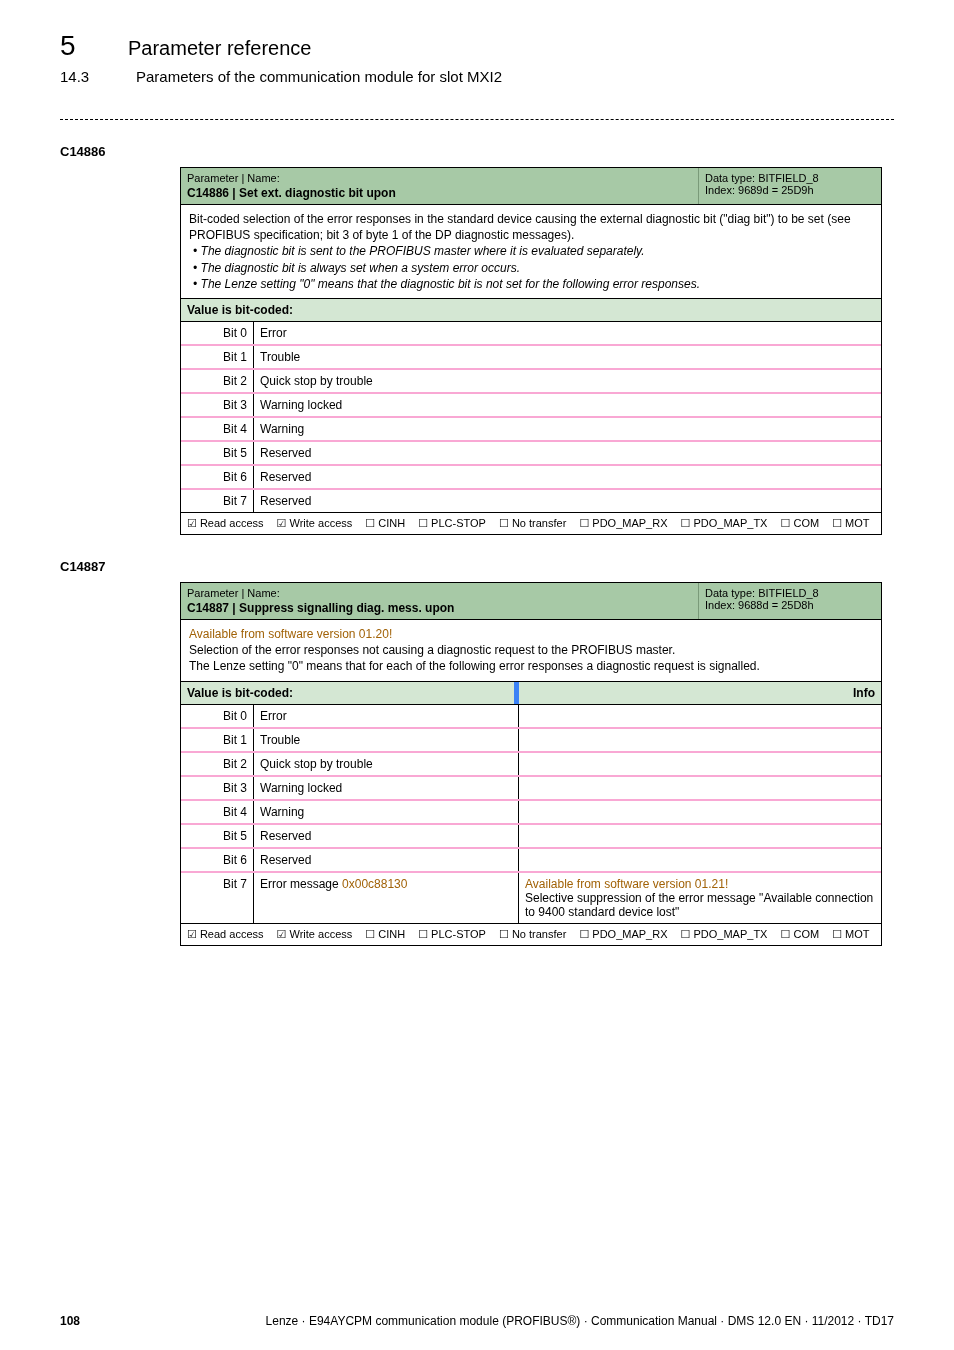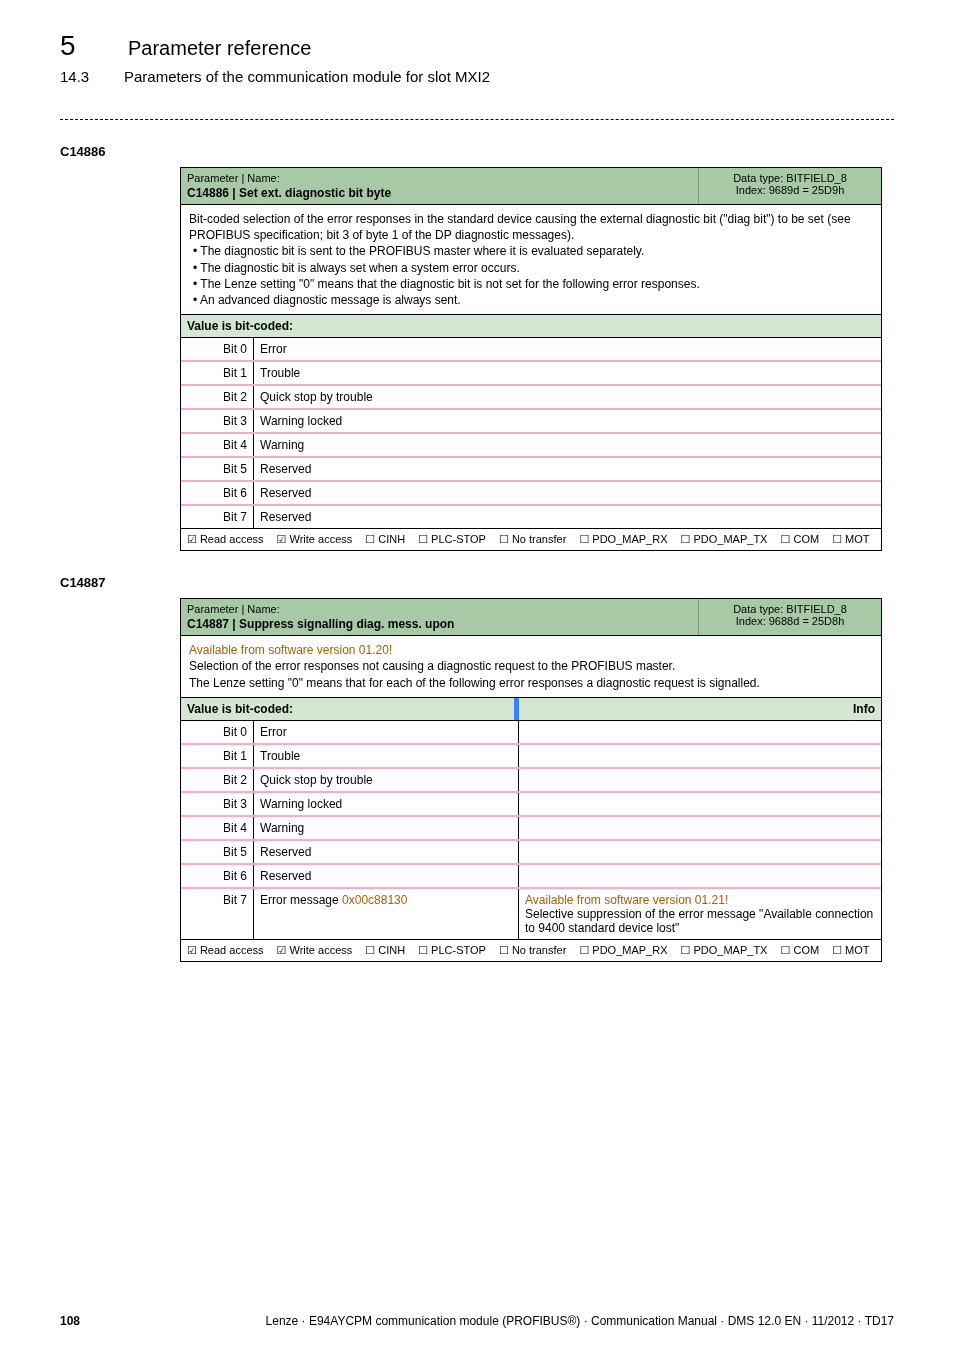--- a/index.html
+++ b/index.html
@@ -27,21 +27,21 @@
     font-weight: 400;
     width: 40px;
   }
   .chapter-title {
     font-size: 20px;
     font-weight: 400;
   }
   .subheader-row {
     display: flex;
     align-items: baseline;
-    gap: 24px;
+    gap: 36px;
     margin-top: 6px;
   }
   .section-num {
     font-size: 15px;
     width: 40px;
   }
   .section-title {
     font-size: 15px;
   }
   .dashed-sep {
@@ -75,31 +75,32 @@
     font-size: 11px;
   }
   .param-header .left .pn-title {
     font-weight: 700;
     margin-top: 2px;
   }
   .param-header .right {
     width: 170px;
     border-left: 1px solid #7a9a79;
     padding: 4px 6px;
-    text-align: center;
+    text-align: left;
     font-size: 11px;
   }
   .param-desc {
     padding: 6px 8px;
     border-bottom: 1px solid #000;
     line-height: 1.35;
   }
   .param-desc .bullet {
     padding-left: 12px;
     text-indent: -8px;
+    font-style: italic;
   }
   .link {
     color: #a16207;
   }
   .coded-head {
     display: flex;
     background: #d4e7d3; 
     border-bottom: 1px solid #000;
   }
   .coded-head .cell-left {
@@ -178,33 +179,32 @@
     <div class="section-title">Parameters of the communication module for slot MXI2</div>
   </div>
 
   <hr class="dashed-sep">
 
   <div class="param-id">C14886</div>
   <div class="param-box">
     <div class="param-header">
       <div class="left">
         <div class="pn-label">Parameter | Name:</div>
-        <div class="pn-title">C14886 | Set ext. diagnostic bit byte</div>
+        <div class="pn-title">C14886 | Set ext. diagnostic bit upon</div>
       </div>
       <div class="right">
         <div>Data type: BITFIELD_8</div>
         <div>Index: 9689d = 25D9h</div>
       </div>
     </div>
     <div class="param-desc">
       <div>Bit-coded selection of the error responses in the standard device causing the external diagnostic bit ("diag bit") to be set (see PROFIBUS specification; bit 3 of byte 1 of the DP diagnostic messages).</div>
       <div class="bullet">• <span>The diagnostic bit is sent to the PROFIBUS master where it is evaluated separately.</span></div>
       <div class="bullet">• <span>The diagnostic bit is always set when a system error occurs.</span></div>
       <div class="bullet">• <span>The Lenze setting "0" means that the diagnostic bit is not set for the following error responses.</span></div>
-      <div class="bullet">• <span>An advanced diagnostic message is always sent.</span></div>
     </div>
     <div class="coded-head">
       <div class="cell-left">Value is bit-coded:</div>
     </div>
     <table class="bits-table two">
       <tbody>
           <tr>
             <td class="bitcol">Bit 0</td>
             <td class="labelcol">Error</td>
           </tr>

